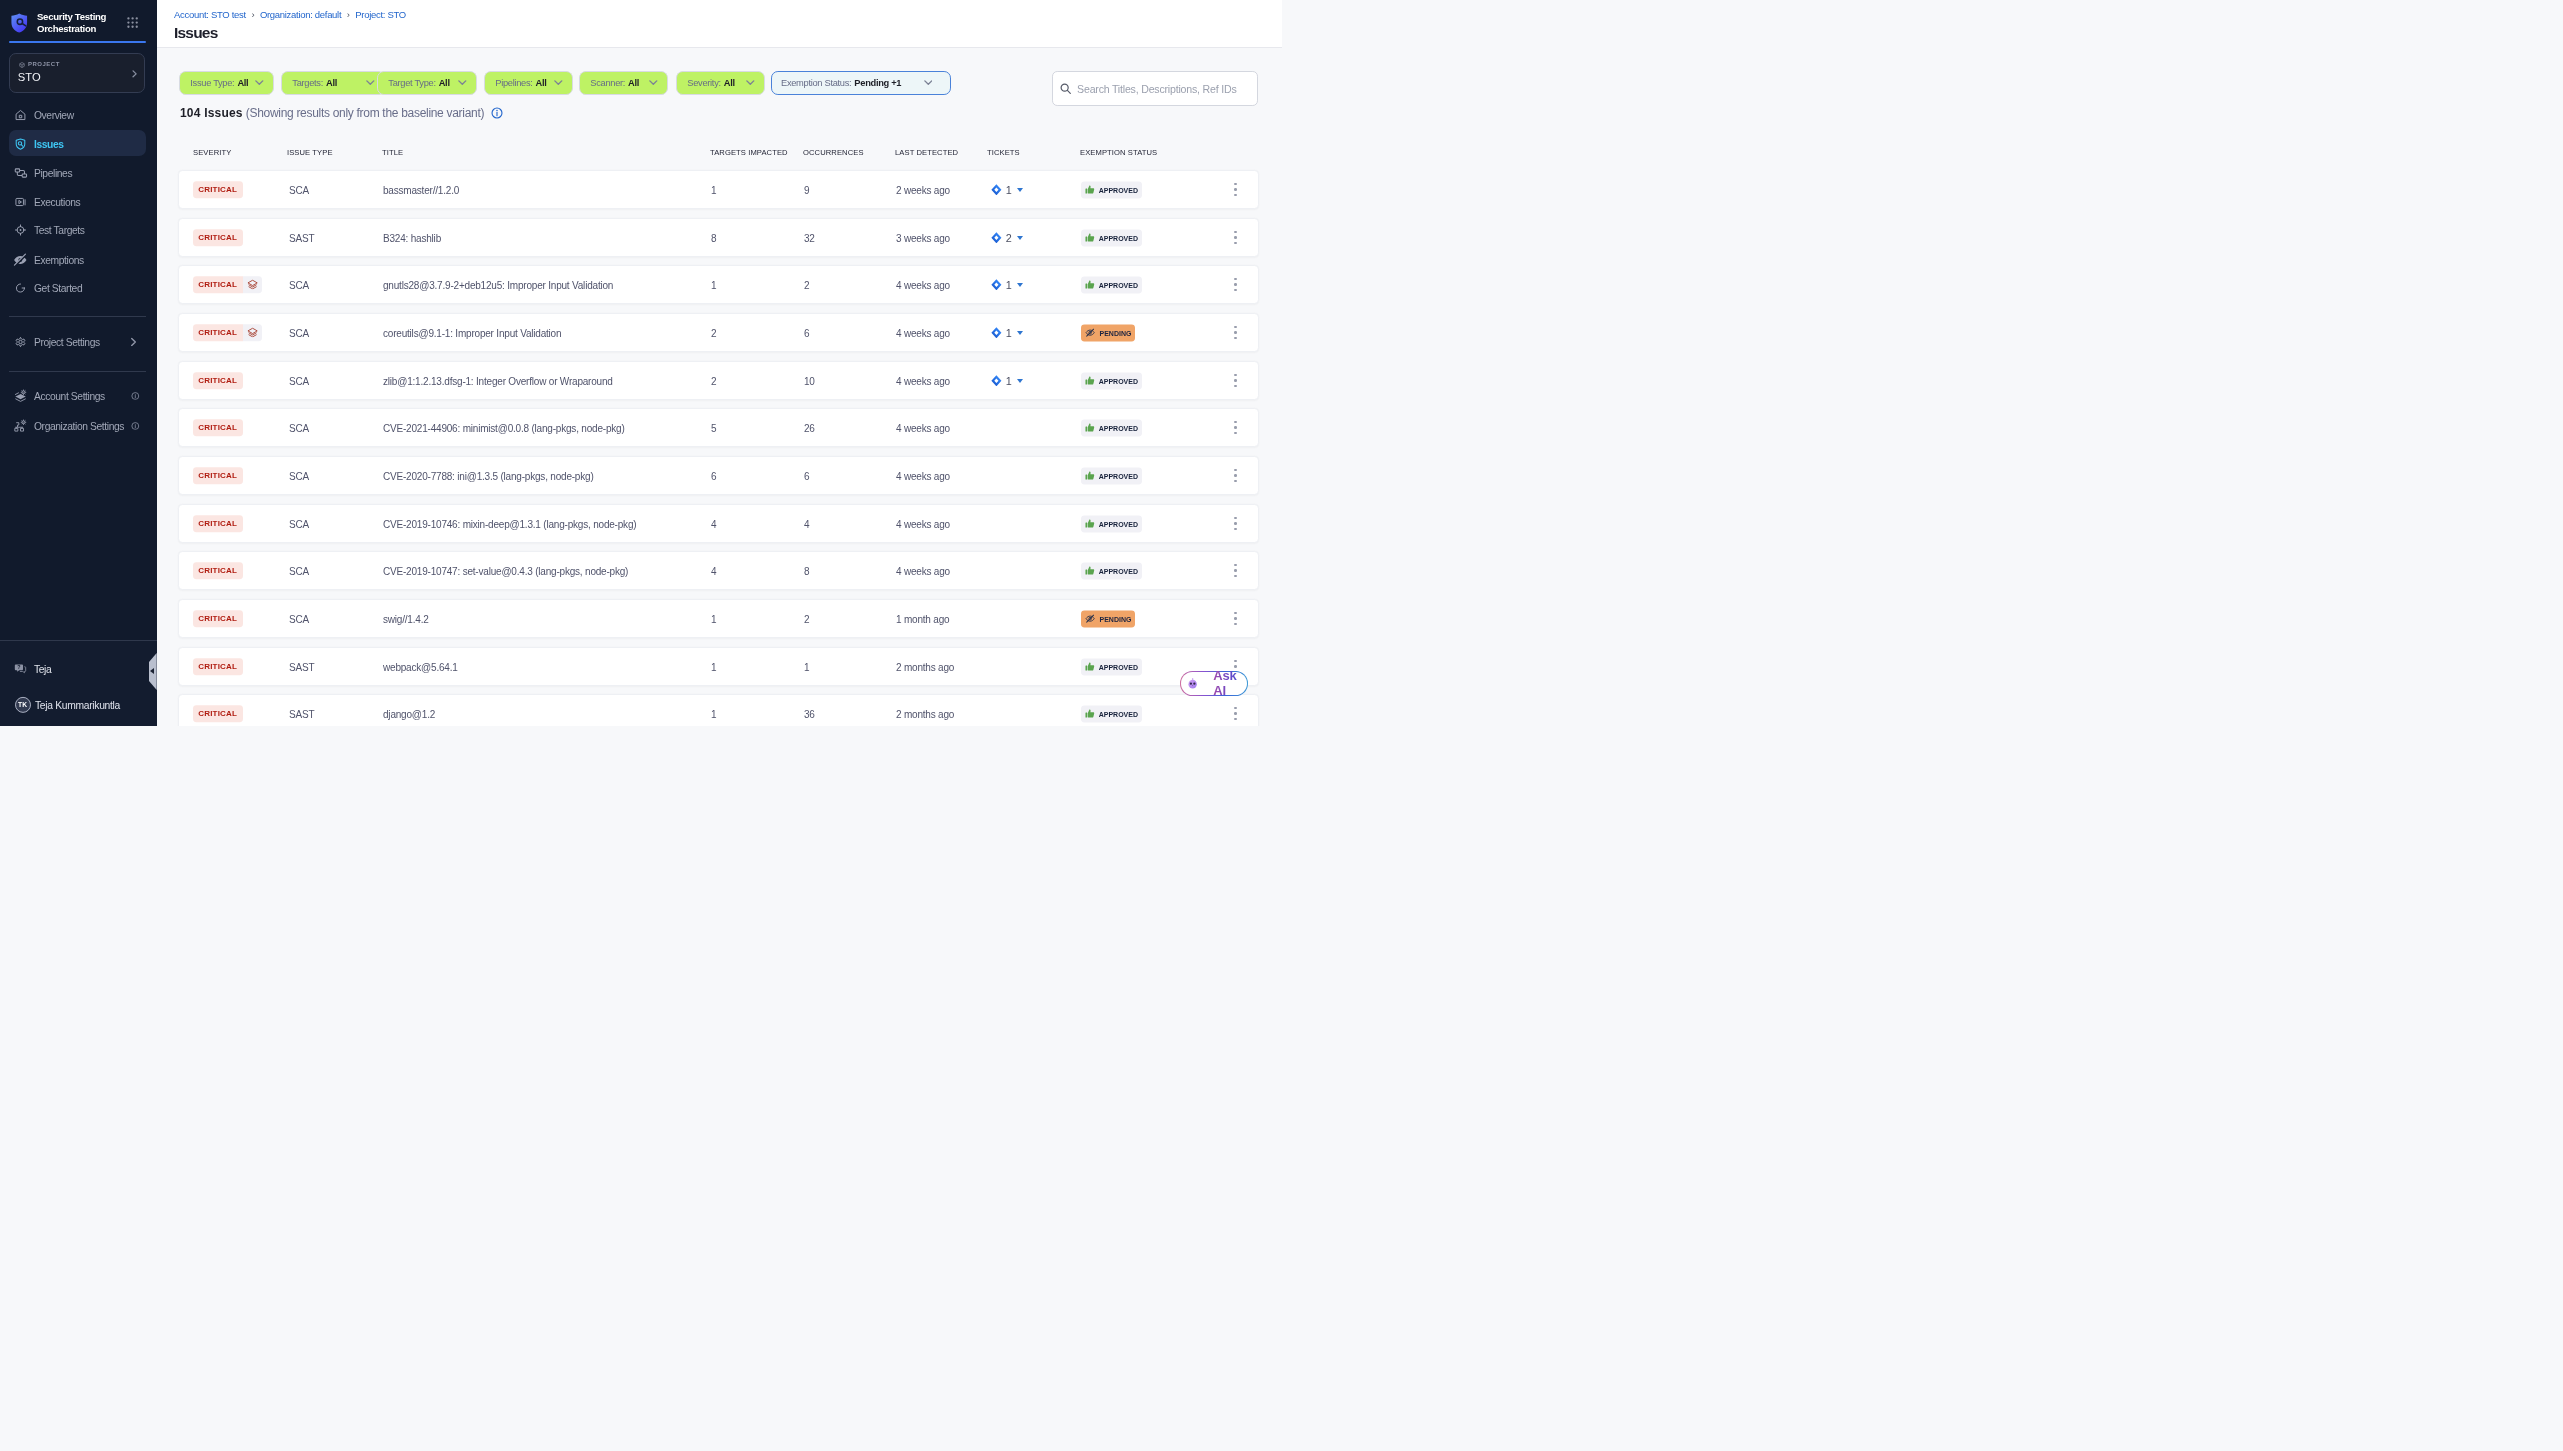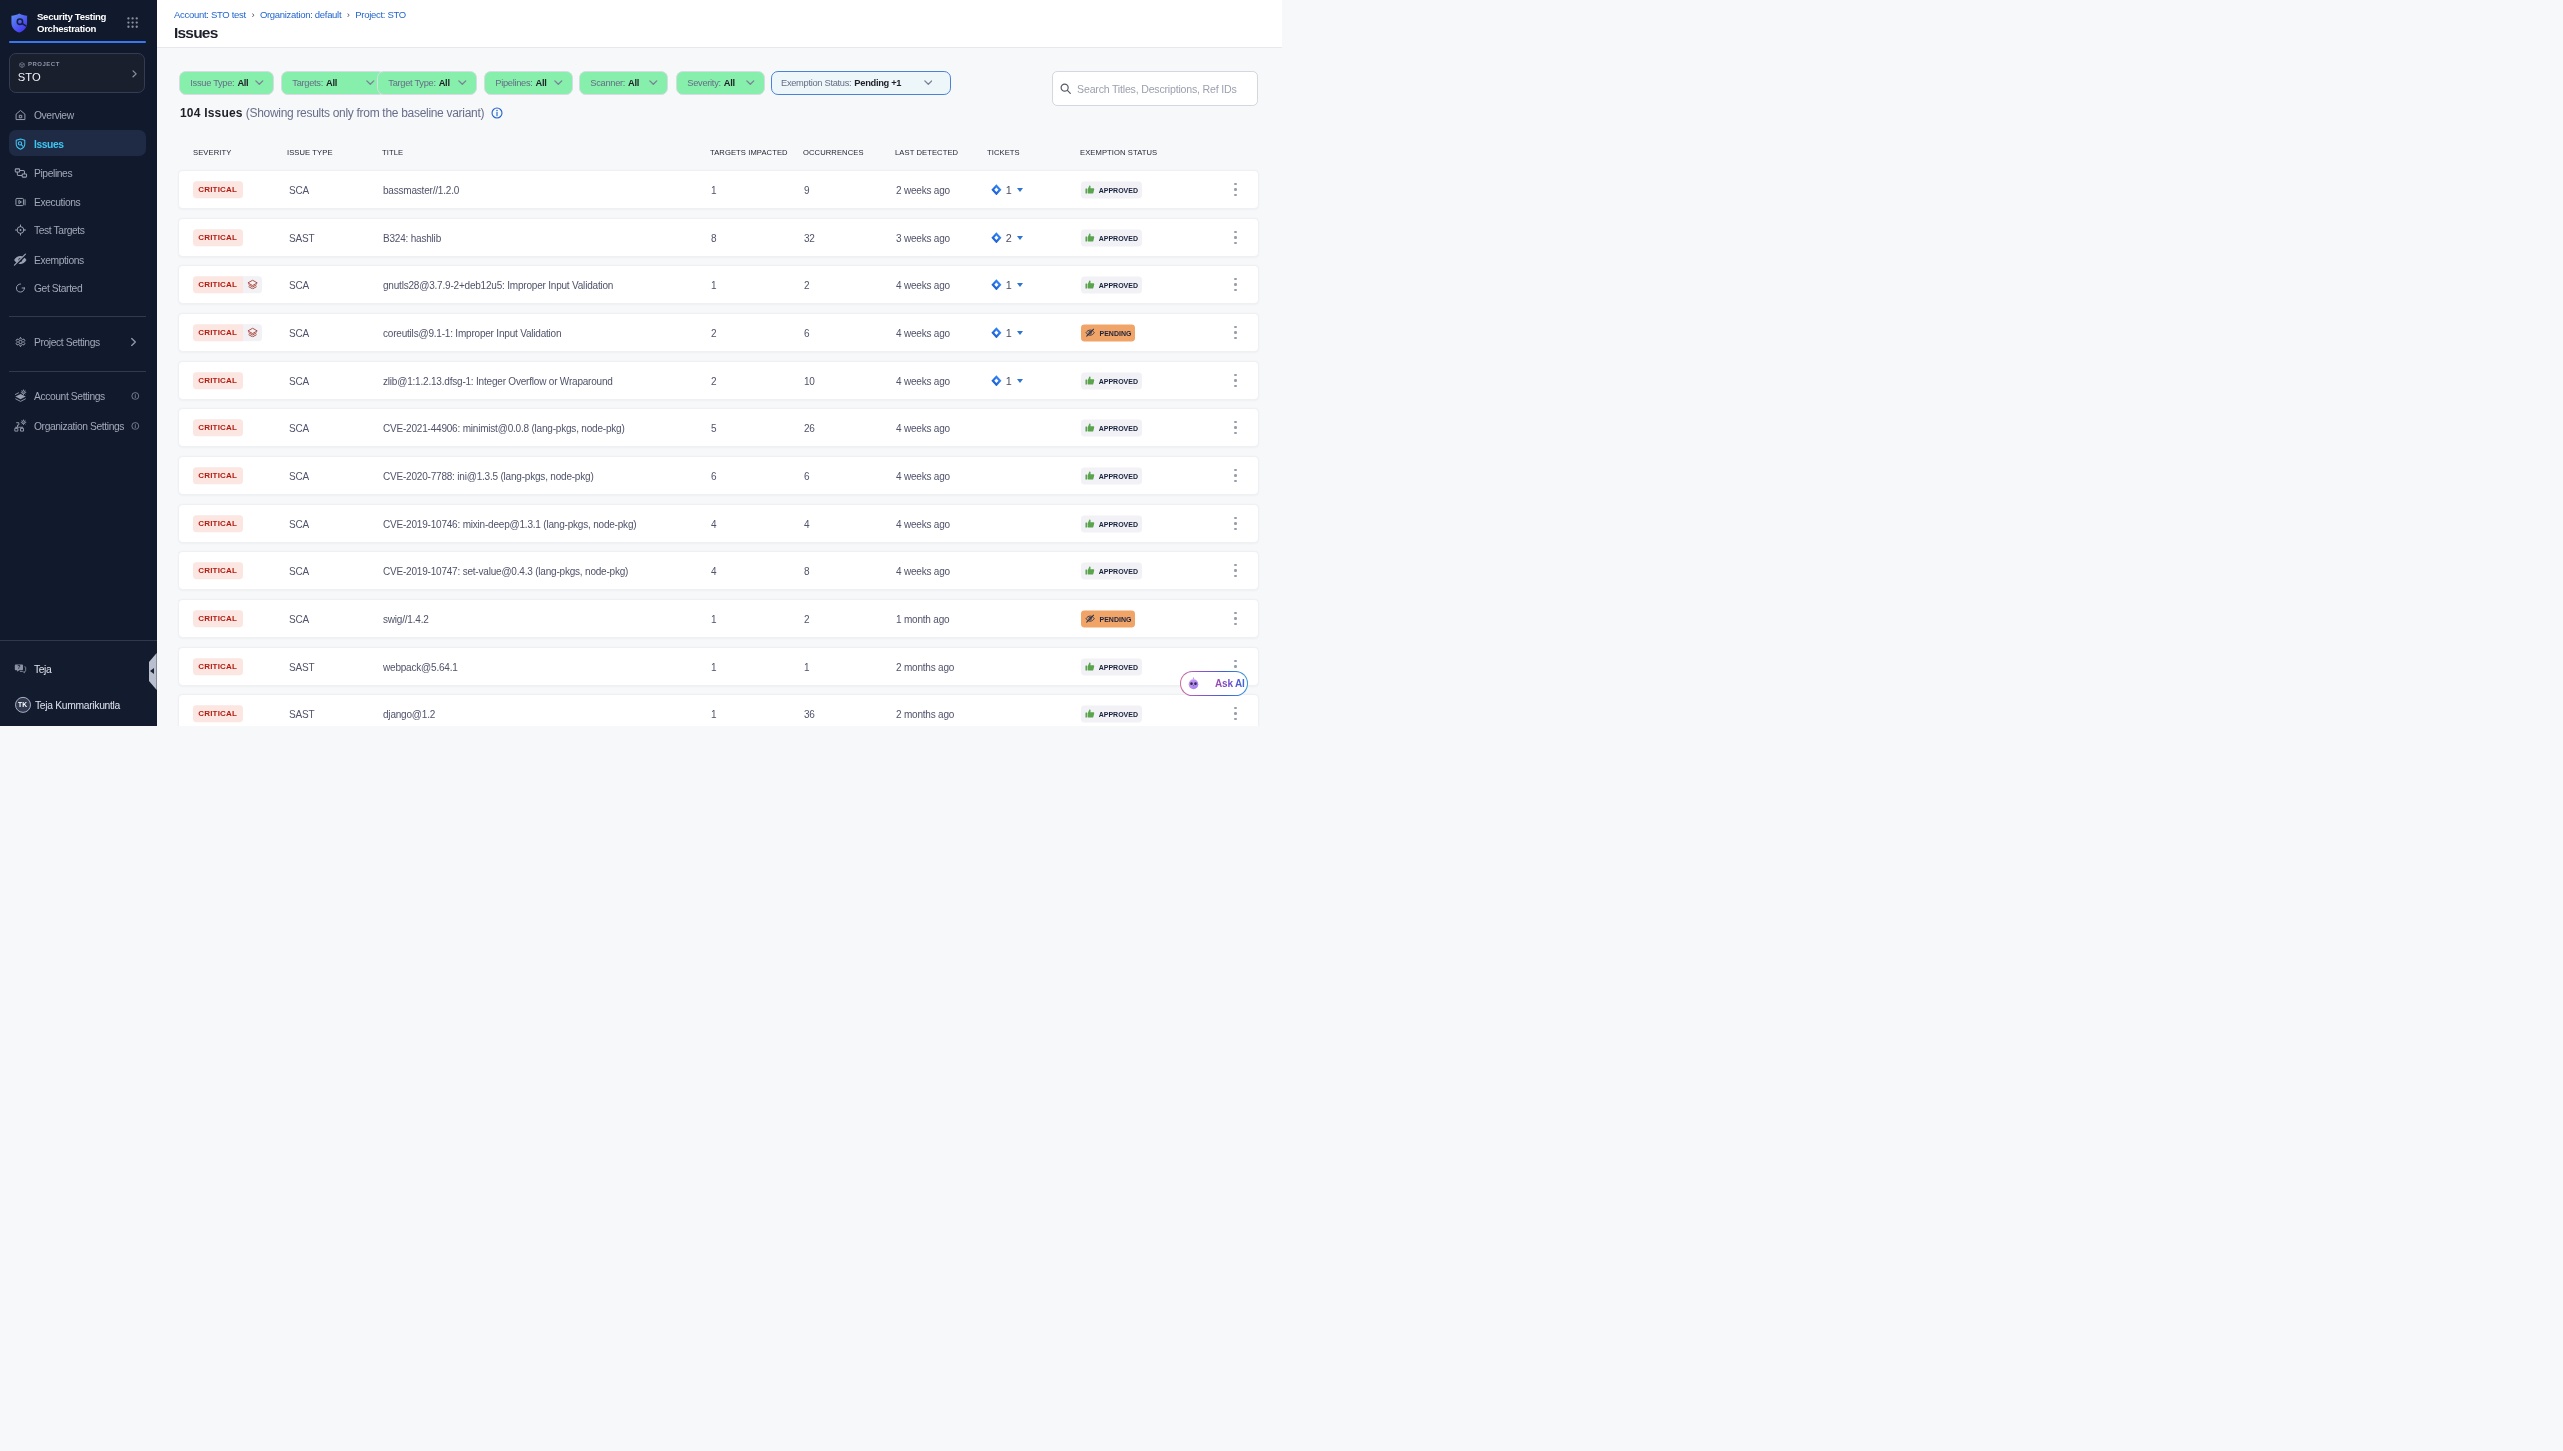--- a/index.html
+++ b/index.html
@@ -21,21 +21,21 @@
 #nav-sel { position:absolute; left:9px; top:130px; width:137px; height:26.4px; background:#1f2b45; border-radius:6.9px; }
 .sb-divider { position:absolute; left:8.6px; width:137px; height:0.9px; background:rgba(160,170,195,0.22); }
 .sb-info { position:absolute; left:131px; top:50%; transform:translateY(-50%); width:8.6px; height:8.6px; }
 
 #main { position:absolute; left:157px; top:0; width:1125px; height:726px; }
 #header { position:absolute; left:0; top:0; width:1125px; height:48px; background:#fff; border-bottom:0.9px solid #e7e8ed; }
 #crumb { position:absolute; left:17px; top:8.6px; font-size:9.5px; letter-spacing:-0.3px; color:#2366cc; }
 #crumb .sep { color:#49505f; padding:0 5.6px; font-size:9.5px; }
 #page-title { position:absolute; left:17px; top:24px; font-size:15.5px; font-weight:bold; color:#1e1f2b; letter-spacing:-0.8px; }
 
-.chip { position:absolute; top:71px; height:24px; background:#86efac; border:0.9px solid #d8dbe3; border-radius:6.9px; font-size:9.3px; letter-spacing:-0.3px; color:#666c87; display:flex; align-items:center; padding:0 10.3px; white-space:nowrap; }
+.chip { position:absolute; top:71px; height:24px; background:#bef264; border:0.9px solid #d8dbe3; border-radius:6.9px; font-size:9.3px; letter-spacing:-0.3px; color:#666c87; display:flex; align-items:center; padding:0 10.3px; white-space:nowrap; }
 .chip b { color:#1e1f27; font-weight:bold; margin-left:3px; }
 .chip svg { margin-left:auto; margin-right:-0.9px; }
 .chip.sel { background:#edf6f8; border:1.3px solid #4a82d9; padding:0 9px; }
 #search { position:absolute; left:895px; top:71px; width:206px; height:35px; background:#fff; border:0.9px solid #d4d7df; border-radius:5.2px; display:flex; align-items:center; padding:0 6.9px; }
 #search span { color:#9ba0ae; font-size:10.6px; letter-spacing:-0.2px; margin-left:6px; }
 #countline { position:absolute; left:23px; top:106px; font-size:12px; letter-spacing:-0.3px; color:#696e8a; }
 #countline b { color:#1e1f27; font-weight:bold; letter-spacing:0.2px; }
 
 .th { position:absolute; top:148px; font-size:7.6px; font-weight:normal; color:#1d1f30; letter-spacing:0.1px; }
 .row { position:absolute; left:21px; width:1081px; height:39px; background:#fff; border:0.9px solid #eef0f4; border-radius:4.3px; box-shadow:0 0.9px 1.7px rgba(40,41,61,0.04); }
@@ -54,21 +54,21 @@
 .caret { width:0; height:0; border-left:3.1px solid transparent; border-right:3.1px solid transparent; border-top:4.1px solid #2e75d0; margin-left:5.6px; }
 .badge { position:absolute; left:902px; top:50%; transform:translateY(-50%); height:17px; border-radius:3.4px; display:flex; align-items:center; padding:0 4px 0 4.3px; font-size:7px; font-weight:bold; letter-spacing:0px; }
 .badge.ap { background:#f1f1f6; color:#17223b; }
 .badge.pe { background:#f0a467; color:#1c2440; }
 .badge svg { margin-right:3.9px; }
 .dots3 { position:absolute; left:1054px; top:50%; transform:translateY(-50%); width:5.2px; height:13.8px; }
 .dots3 i { display:block; width:2.6px; height:2.6px; border-radius:50%; background:#989dac; margin:0 auto 3px; }
 
 #askai { position:absolute; left:1180px; top:671px; width:68px; height:24.6px; border-radius:12.3px; padding:1px; background:linear-gradient(90deg,#cf6f9f,#8a53cf,#3b62d8,#3f9ad6); }
 #askai .inner { width:100%; height:100%; border-radius:11.4px; background:#fff; display:flex; align-items:center; justify-content:flex-start; padding-left:6px; }
-#askai .txt { font-size:10px; letter-spacing:-0.2px; font-weight:bold; margin-left:15px; background:linear-gradient(90deg,#a34bac,#6747c8,#3f69d6); -webkit-background-clip:text; background-clip:text; color:transparent; }
+#askai .txt { font-size:13px; letter-spacing:-0.2px; font-weight:bold; margin-left:15px; background:linear-gradient(90deg,#a34bac,#6747c8,#3f69d6); -webkit-background-clip:text; background-clip:text; color:transparent; }
 #collapse-tab { position:absolute; left:149px; top:653px; width:7.7px; height:37px; background:#b9bfce; clip-path:polygon(100% 0, 100% 100%, 0 76%, 0 24%); }
 #collapse-tab span { position:absolute; left:1.2px; top:15px; width:0; height:0; border-top:3.7px solid transparent; border-bottom:3.7px solid transparent; border-right:4.4px solid #1b2233; }
 </style>
 </head>
 <body>
 <div id="sidebar">
   <svg class="abs" style="left:11px;top:12.5px" width="16.5" height="20" viewBox="0 0 19.2 23">
     <defs>
         <linearGradient id="shg" x1="0.15" y1="0.1" x2="0.85" y2="0.95">
       <stop offset="0" stop-color="#5c86f3"></stop>

